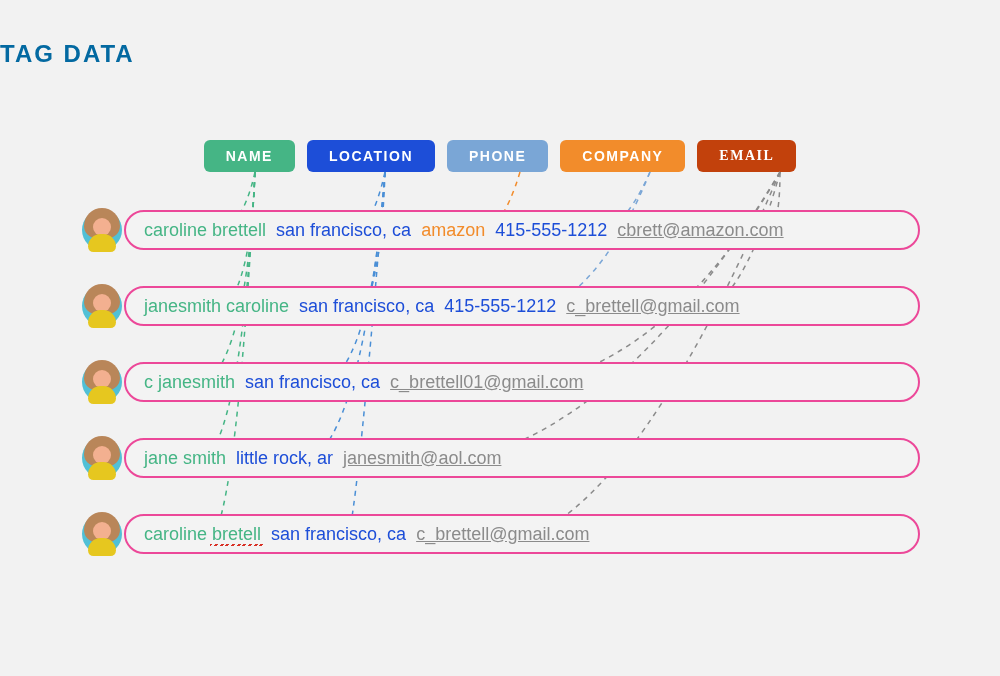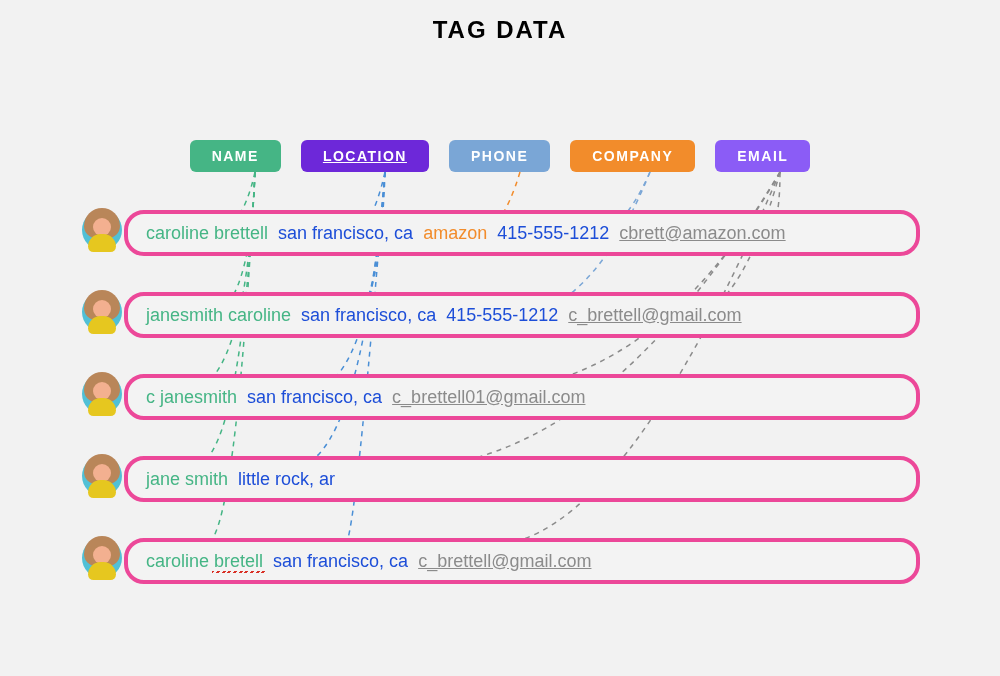--- a/index.html
+++ b/index.html
@@ -5,50 +5,50 @@
   * { box-sizing: border-box; margin: 0; padding: 0; }
   body {
     width: 1000px;
     height: 676px;
     background: #f2f2f2;
     font-family: -apple-system, BlinkMacSystemFont, "Segoe UI", Helvetica, Arial, sans-serif;
     position: relative;
     overflow: hidden;
   }
   h1.title {
-    text-align: center;
-    color: #000000;
+    text-align: left;
+    color: #0369a1;
     font-weight: 800;
     letter-spacing: 2px;
     font-size: 24px;
-    padding-top: 16px;
+    padding-top: 40px;
   }
   .tags {
     position: absolute;
     top: 140px;
     left: 0;
     width: 100%;
     display: flex;
     justify-content: center;
-    gap: 20px;
+    gap: 12px;
   }
   .tag {
     color: #fff;
     font-weight: 700;
     font-size: 14px;
     letter-spacing: 1.5px;
     padding: 8px 22px;
     border-radius: 6px;
     text-align: center;
   }
   .tag.name     { background: #45b585; }
-  .tag.location { background: #6d28d9; text-decoration: underline; }
+  .tag.location { background: #1d4ed8; }
   .tag.company  { background: #f28c2b; }
   .tag.phone    { background: #7aa6d6; }
-  .tag.email    { background: #8b5cf6; }
+  .tag.email    { background: #c2410c; font-family: Liberation Serif, serif; }
 
   .rows {
     position: absolute;
     top: 210px;
     left: 80px;
     right: 80px;
   }
   .row {
     position: relative;
     margin-bottom: 36px;
@@ -84,22 +84,22 @@
   }
   .avatar .body {
     position: absolute;
     left: 12px; top: 30px;
     width: 28px; height: 18px;
     background: #e6c71f;
     border-radius: 14px 14px 6px 6px;
   }
   .pill {
     margin-left: 44px;
-    height: 46px;
-    border: 4px solid #ec4899;
+    height: 40px;
+    border: 2px solid #ec4899;
     border-radius: 20px;
     background: #f3f3f3;
     display: flex;
     align-items: center;
     padding: 0 18px;
     font-size: 18px;
     color: #666;
     white-space: nowrap;
     overflow: hidden;
   }
@@ -224,20 +224,21 @@
   <div class="row">
     <div class="avatar">
       <div class="circle"></div>
         <div class="hair"></div>
         <div class="face"></div>
         <div class="body"></div>
     </div>
     <div class="pill">
       <span class="seg name">jane smith</span>
       <span class="seg location">little rock, ar</span>
+      <span class="seg email">janesmith@aol.com</span>
     </div>
   </div>
 
   <div class="row">
     <div class="avatar">
       <div class="circle"></div>
         <div class="hair"></div>
         <div class="face"></div>
         <div class="body"></div>
     </div>

